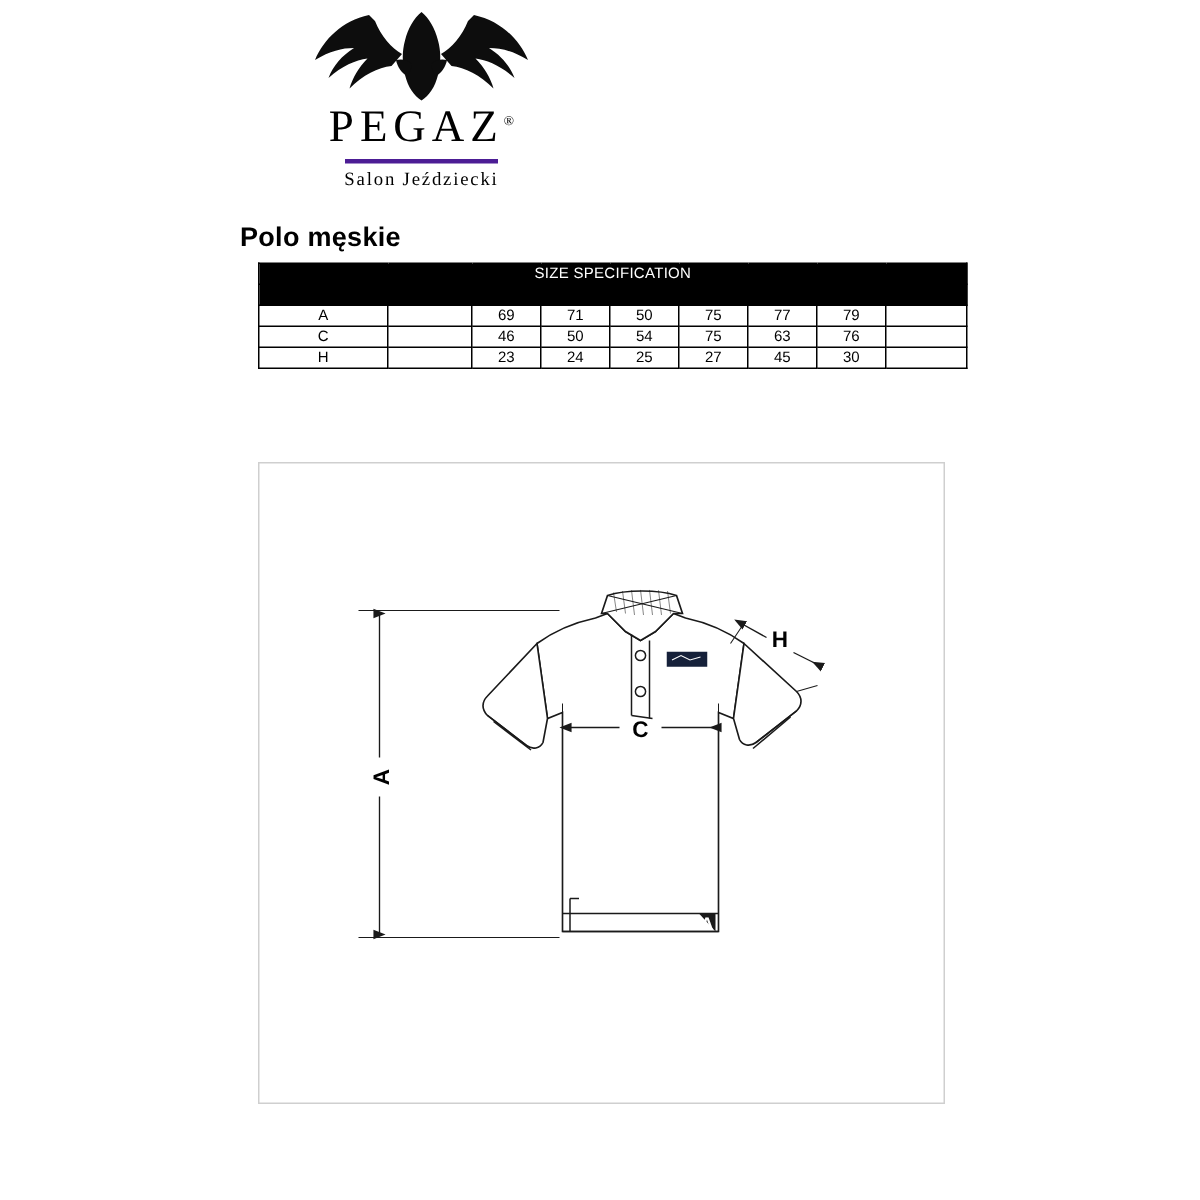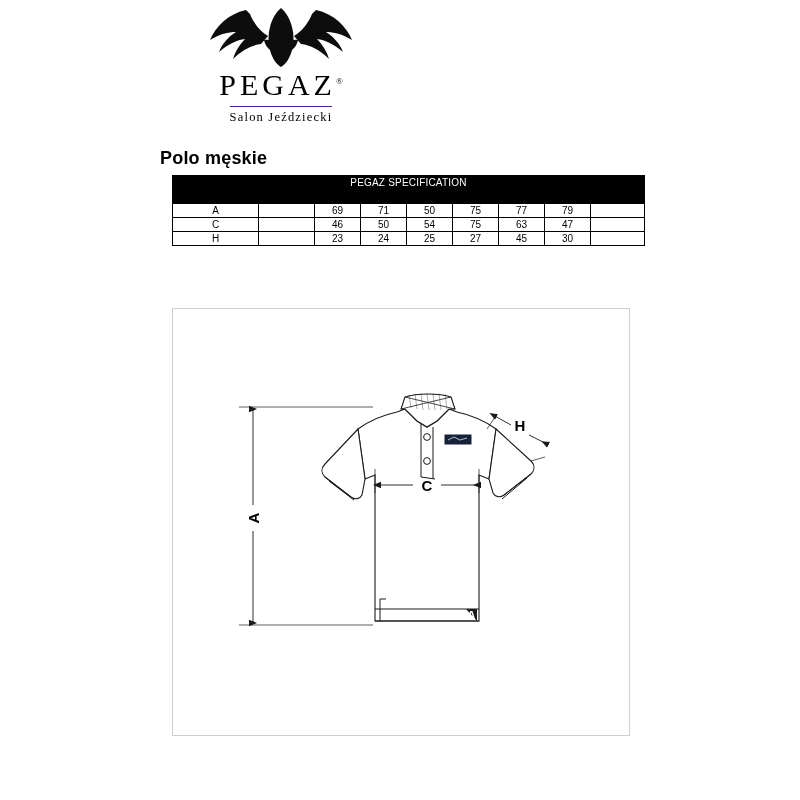--- a/index.html
+++ b/index.html
@@ -50,21 +50,21 @@
   .logo-pegaz .brand .reg {
     font-size: 9px;
     vertical-align: super;
     letter-spacing: 0;
   }
   .logo-pegaz .sub {
     font-family: "Liberation Serif", serif;
     font-size: 12.5px;
     letter-spacing: 1.2px;
     margin-top: 6px;
-    border-top: 1px solid #4c1d95;
+    border-top: 3px solid #4c1d95;
     padding-top: 3px;
     display: inline-block;
   }
 
   .logo-parkur {
     position: absolute;
     left: 398px;
     top: 12px;
     width: 210px;
     text-align: center;
@@ -201,21 +201,21 @@
       <col class="col-size">
         <col class="col-size">
         <col class="col-size">
       <col class="col-size">
         <col class="col-size">
         <col class="col-size">
       <col class="col-tail">
     </colgroup>
     <tbody>
       <tr class="hdr-black">
-        <td colspan="9">PEGAZ SPECIFICATION</td>
+        <td colspan="9">SIZE SPECIFICATION</td>
       </tr>
       <tr class="black-band">
         <td colspan="9">&nbsp;</td>
       </tr>
 
       <tr>
         <td class="row-lab">A</td>
         <td></td>
         <td>69</td>
         <td>71</td>
@@ -227,21 +227,21 @@
       </tr>
 
       <tr>
         <td class="row-lab">C</td>
         <td></td>
         <td>46</td>
         <td>50</td>
         <td>54</td>
         <td>75</td>
         <td>63</td>
-        <td>47</td>
+        <td>76</td>
         <td></td>
       </tr>
 
       <tr>
         <td class="row-lab">H</td>
         <td></td>
         <td>23</td>
         <td>24</td>
         <td>25</td>
         <td>27</td>

